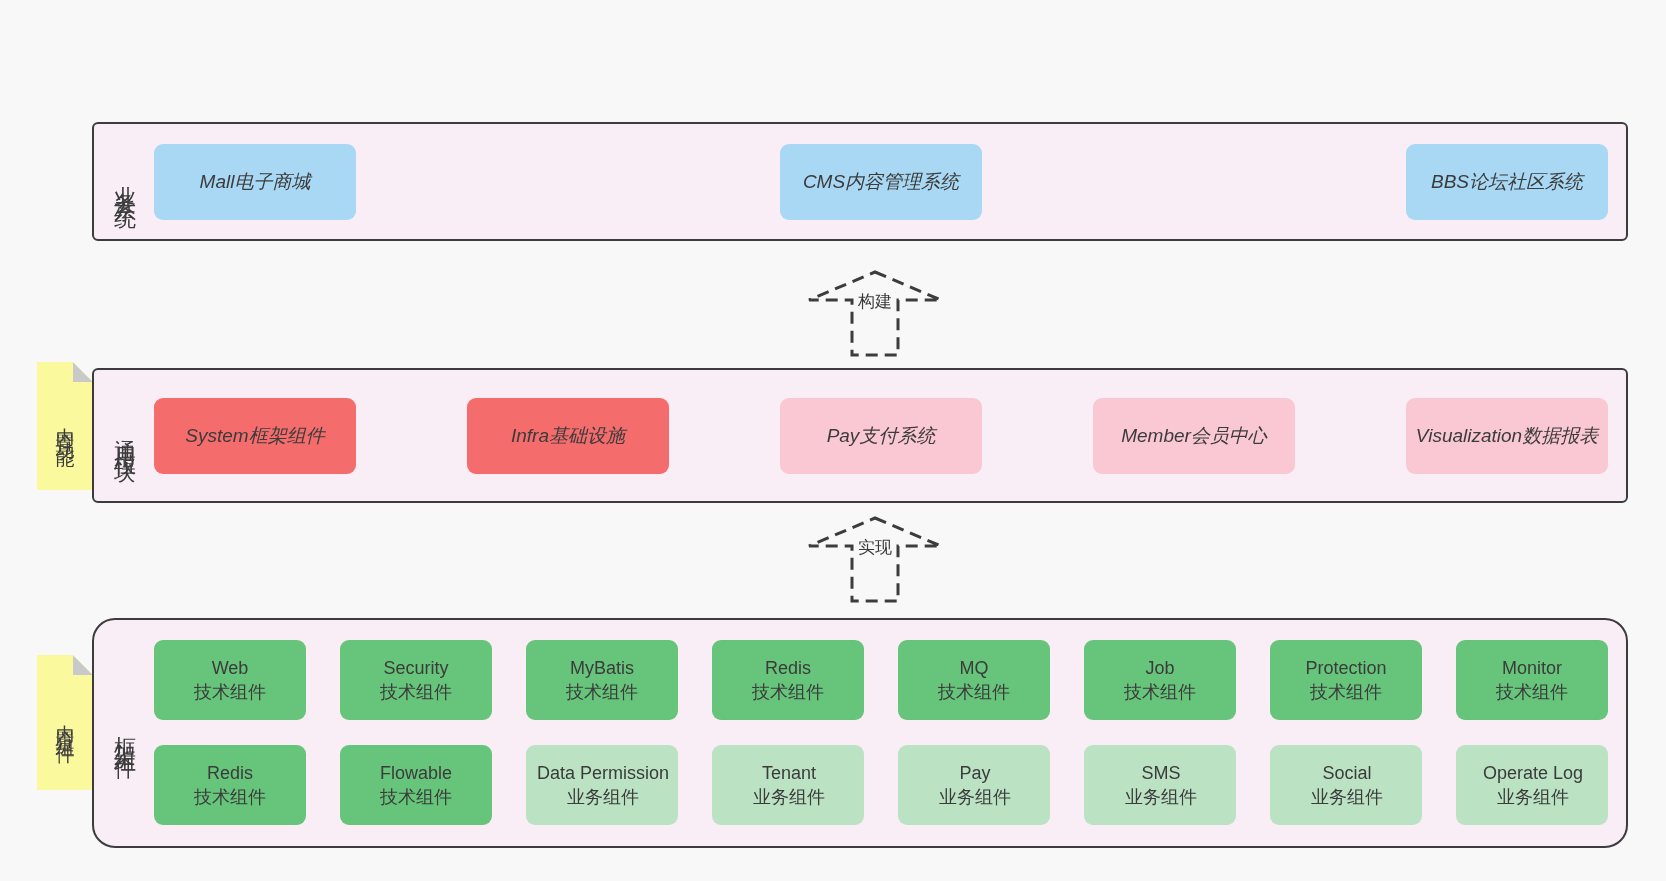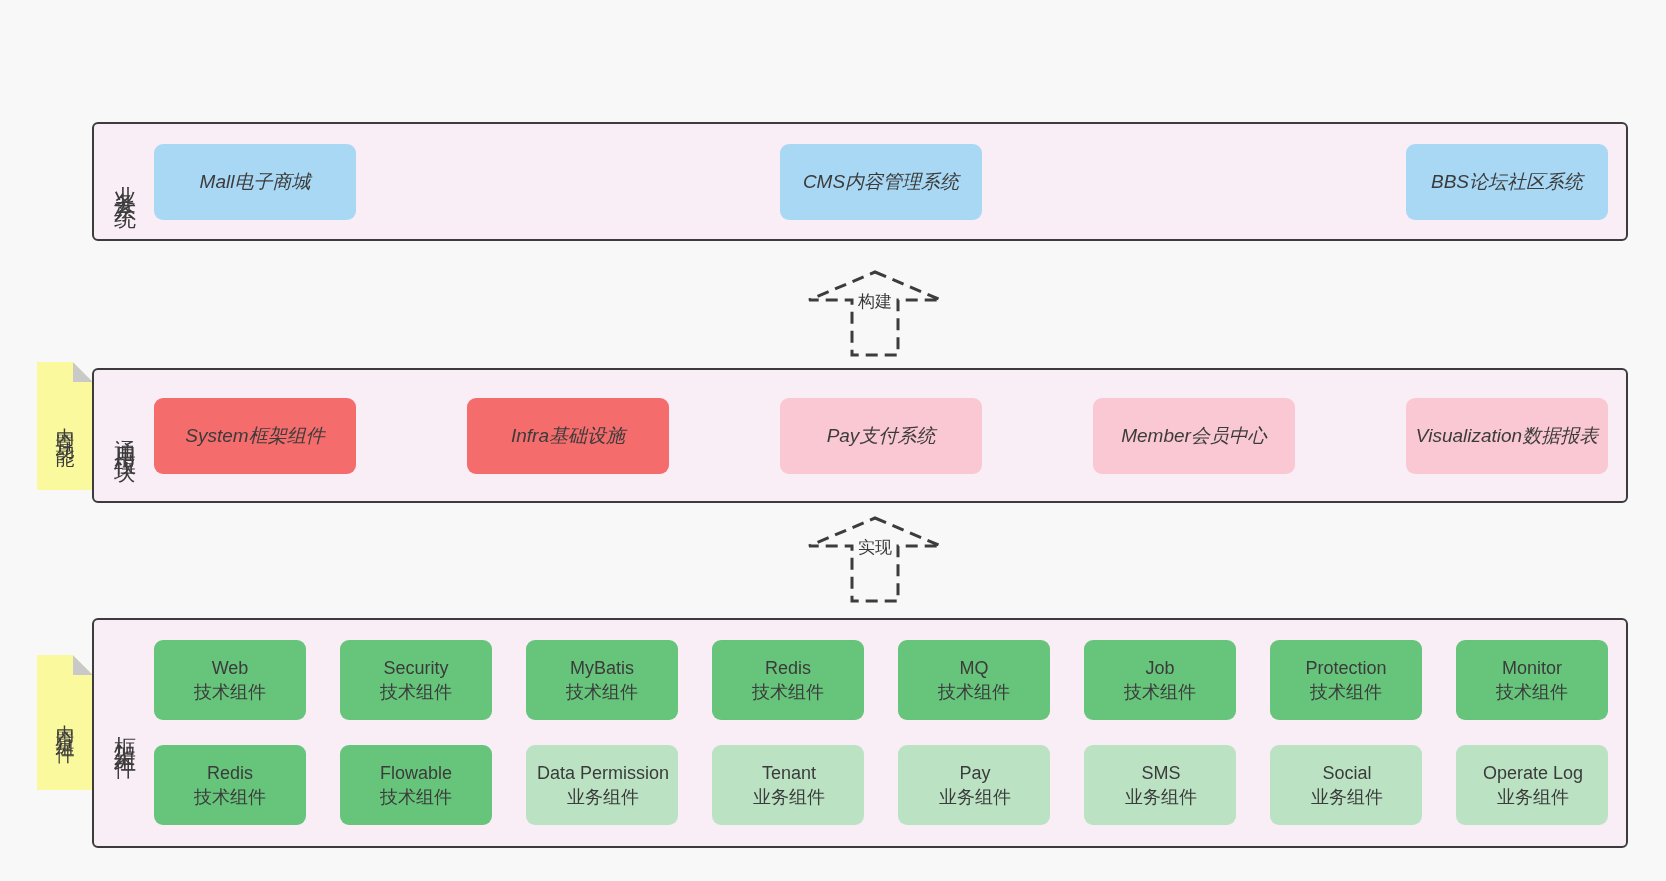--- a/index.html
+++ b/index.html
@@ -3,21 +3,21 @@
 <meta charset="utf-8">
 <style>
   html,body{margin:0;padding:0;}
   body{font-family:"Liberation Sans","DejaVu Sans",sans-serif;}
   .canvas{position:relative;width:1666px;height:881px;background:var(--page-bg,#f8f8f8);overflow:hidden;color:var(--text,#3b3b3b);}
 
   
   .panel{position:absolute;background:var(--panel-bg,#f9edf6);border:2px solid var(--panel-border,#3c3c3c);border-radius:6px;box-sizing:border-box;}
   .panel-business{left:92px;top:122px;width:1536px;height:119px;}
   .panel-modules{left:92px;top:368px;width:1536px;height:135px;}
-  .panel-framework{left:92px;top:618px;width:1536px;height:230px;}
+  .panel-framework{left:92px;top:618px;width:1536px;height:230px;border-radius:23px;}
 
   .vwrap{position:absolute;left:8px;top:0;bottom:0;width:46px;display:flex;align-items:center;justify-content:center;}
   .vlabel{writing-mode:vertical-rl;text-orientation:upright;letter-spacing:7px;font-size:22px;color:var(--text,#3b3b3b);}
 
   
   .row6{position:absolute;left:60px;right:18px;top:50%;transform:translateY(-50%);display:flex;justify-content:space-between;}
   .bigbox{width:202px;height:76px;border-radius:9px;display:flex;align-items:center;justify-content:center;text-align:center;font-size:19px;line-height:27px;font-style:italic;}
   .blue{background:var(--blue,#a9d8f5);}
   .red{background:var(--red,#f56c6c);}
   .pink{background:var(--pink,#fac8d2);}

